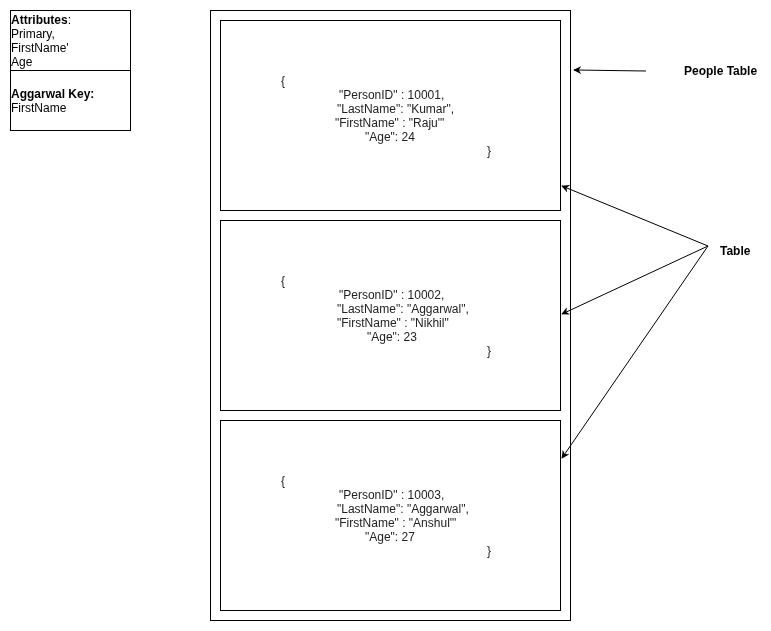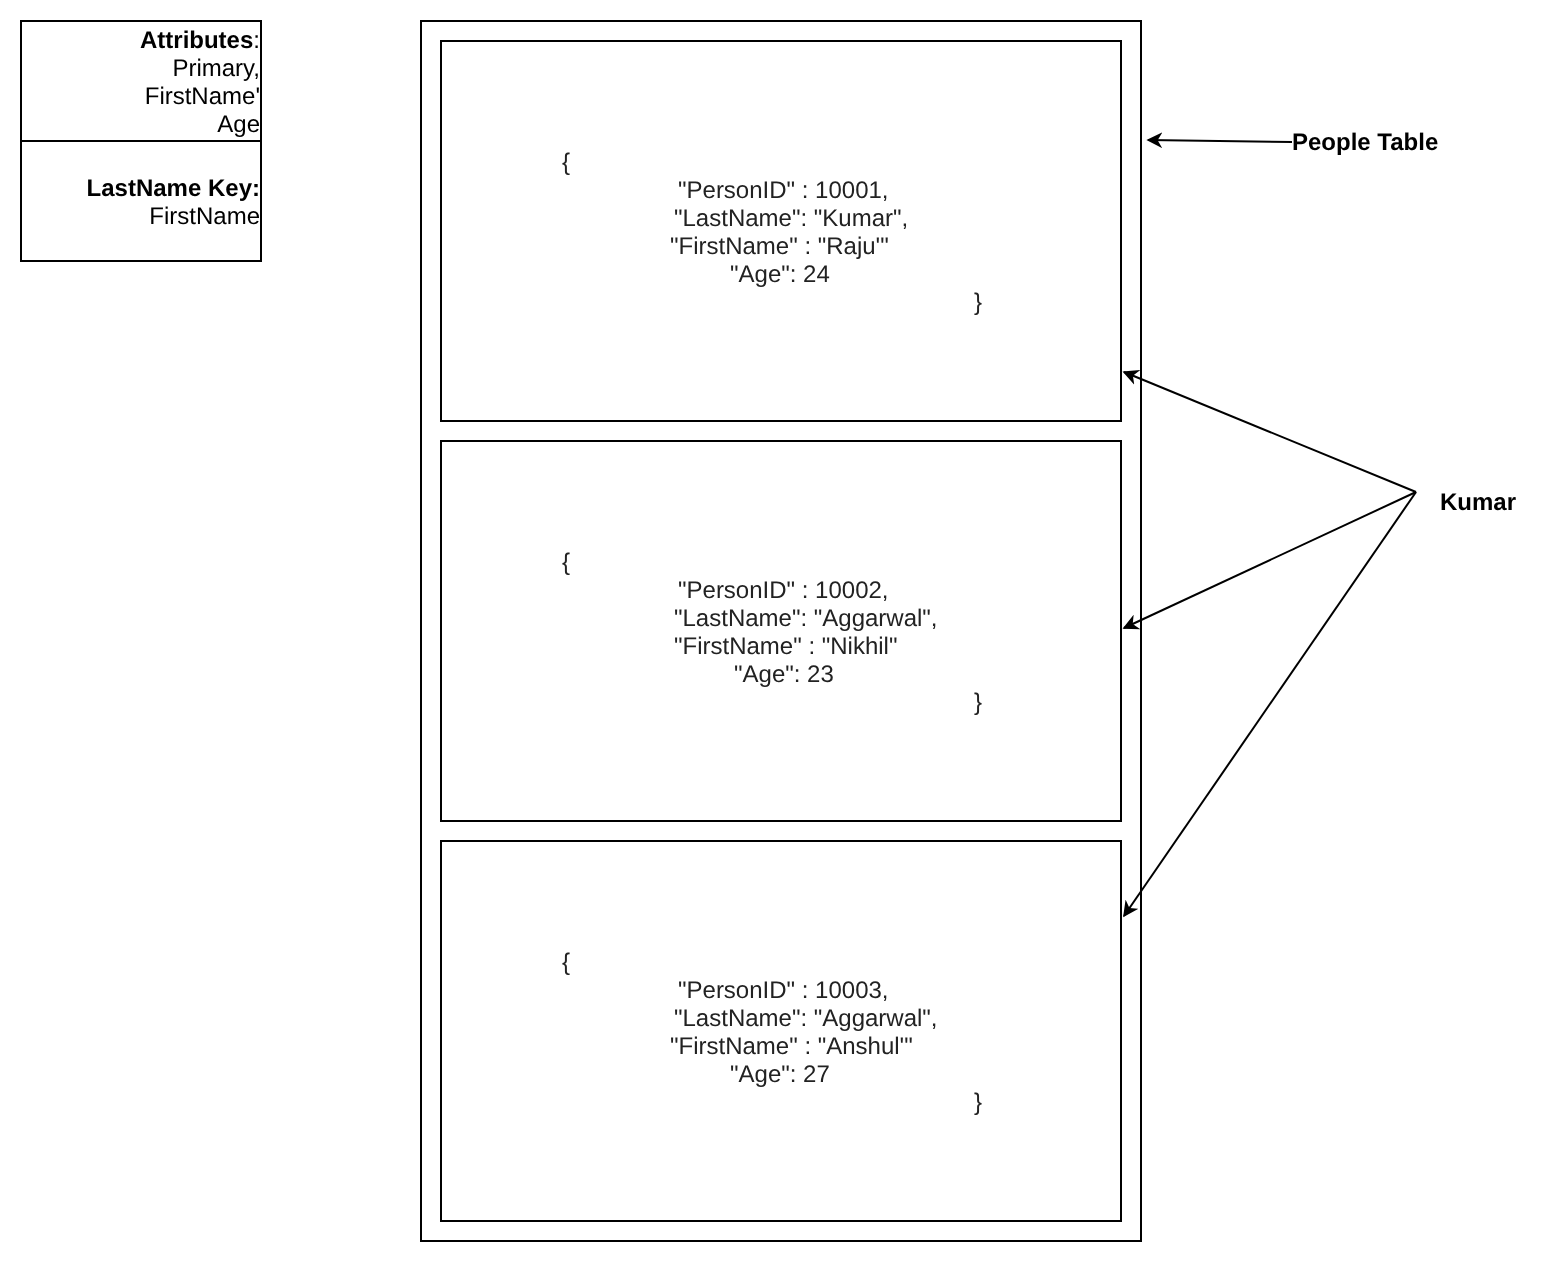--- a/index.html
+++ b/index.html
@@ -1,20 +1,20 @@
 <!DOCTYPE html>
 <html><head>
   <meta charset="utf-8">
   <style>
     html, body { margin:0; padding:0; background:#ffffff; }
     body { width:771px; height:631px; position:relative; overflow:hidden;
            font-family:"Liberation Sans", sans-serif; color:#000; }
     .box { position:absolute; border:1px solid #000; box-sizing:border-box; background:#fff; }
     .schema { left:10px; top:10px; width:121px; height:121px; }
-    .schema .sec { position:absolute; left:0; right:0; text-align:right; font-size:12px; line-height:14px; }
+    .schema .sec { position:absolute; left:0; right:0; text-align:left; font-size:12px; line-height:14px; }
     .schema .top { top:2px; height:58px; }
     .schema .divider { position:absolute; left:0; right:0; top:59px; border-top:1px solid #000; }
     .schema .bottom { top:76px; }
     .bold { font-weight:bold; }
     .outer { left:210px; top:10px; width:361px; height:611px; }
     .item { left:220px; width:341px; height:191px; }
     .json { position:absolute; font-size:12px; line-height:14px; color:#222; white-space:pre; }
     .label { position:absolute; font-size:12px; font-weight:bold; }
     svg.arrows { position:absolute; left:0; top:0; }
   </style>
@@ -23,21 +23,21 @@
 
 <div class="box schema">
   <div class="sec top">
     <div><span class="bold">Attributes</span><span>:</span></div>
     <div>Primary,</div>
     <div>FirstName'</div>
     <div>Age</div>
   </div>
   <div class="divider"></div>
   <div class="sec bottom">
-    <div class="bold">LastName Key:</div>
+    <div class="bold">Aggarwal Key:</div>
     <div>FirstName</div>
   </div>
 </div>
 
 <div class="box outer"></div>
 
 <div class="box item" style="top:20px;"></div>
 <div class="box item" style="top:220px;"></div>
 <div class="box item" style="top:420px;"></div>
 
@@ -67,14 +67,14 @@
     <marker id="ah" viewBox="0 0 10 10" refX="9" refY="5" markerWidth="8" markerHeight="8" orient="auto-start-reverse">
       <path d="M0,0 L10,5 L0,10 L3,5 Z" fill="#000"></path>
     </marker>
   </defs>
   <line x1="646" y1="71" x2="574" y2="70" stroke="#000" stroke-width="1" marker-end="url(#ah)"></line>
   <line x1="708" y1="246" x2="562" y2="186" stroke="#000" stroke-width="1" marker-end="url(#ah)"></line>
   <line x1="708" y1="246" x2="562" y2="314" stroke="#000" stroke-width="1" marker-end="url(#ah)"></line>
   <line x1="708" y1="246" x2="562" y2="458" stroke="#000" stroke-width="1" marker-end="url(#ah)"></line>
 </svg>
 
-<div class="label" style="left:646px;top:64px;text-align:center;">People Table</div>
-<div class="label" style="left:720px;top:244px;">Kumar</div>
+<div class="label" style="left:684px;top:64px;text-align:center;">People Table</div>
+<div class="label" style="left:720px;top:244px;">Table</div>
 
 </body></html>

